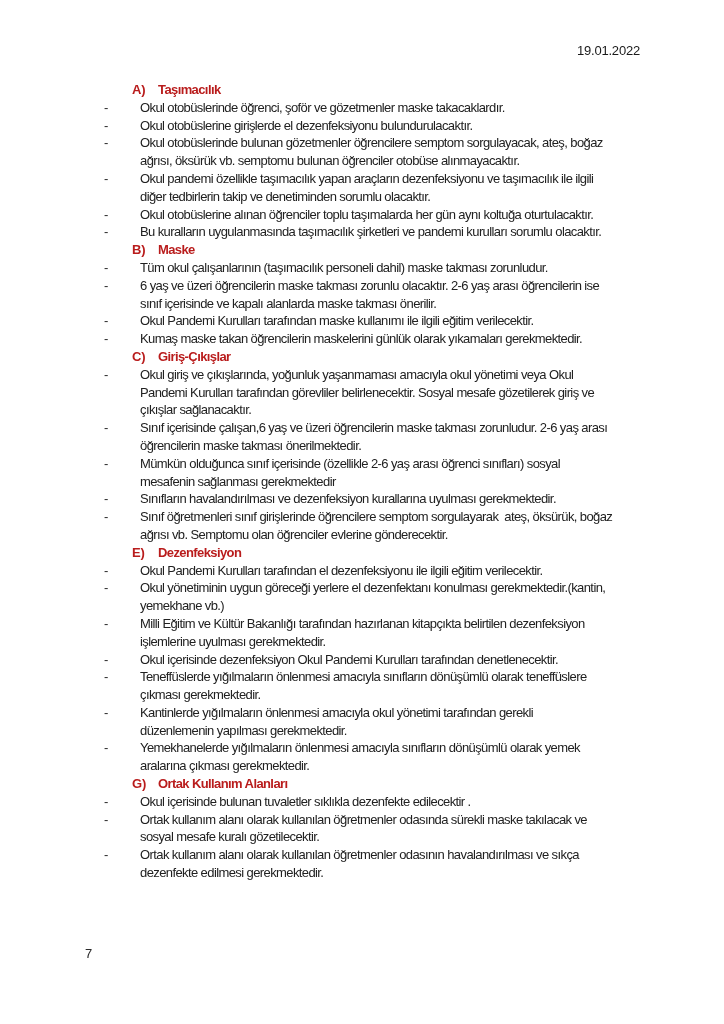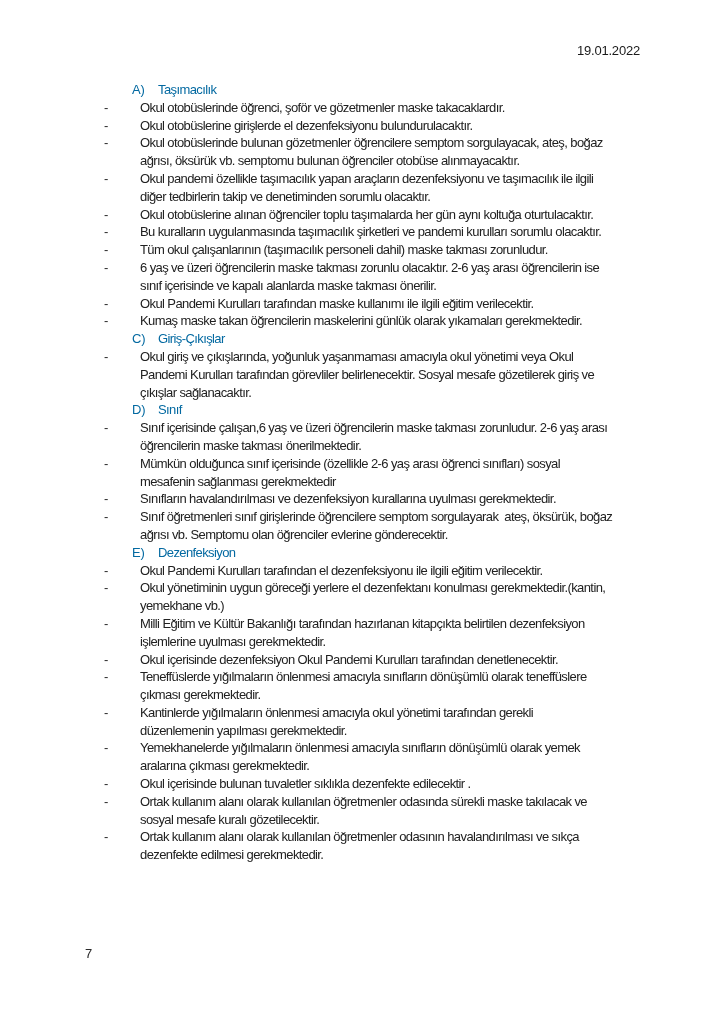--- a/index.html
+++ b/index.html
@@ -28,22 +28,22 @@
     position: absolute;
     top: 81px;
     left: 140px;
     width: 500px;
     font-size: 13px;
     line-height: 17.8px;
     letter-spacing: -0.6px;
   }
   .heading {
     margin-left: -8px;
-    font-weight: normal;
-    color: #0369a1;
+    font-weight: bold;
+    color: #b91c1c;
     white-space: pre;
   }
   .hlabel {
     display: inline-block;
     width: 26px;
     letter-spacing: -0.2px;
   }
   .item {
     position: relative;
   }
@@ -91,20 +91,21 @@
 diğer tedbirlerin takip ve denetiminden sorumlu olacaktır.</span>
       </div>
       <div class="item">
         <span class="dash">-</span>
         <span class="itext">Okul otobüslerine alınan öğrenciler toplu taşımalarda her gün aynı koltuğa oturtulacaktır.</span>
       </div>
       <div class="item">
         <span class="dash">-</span>
         <span class="itext">Bu kuralların uygulanmasında taşımacılık şirketleri ve pandemi kurulları sorumlu olacaktır.</span>
       </div>
+      <div class="heading"><span class="hlabel">B)</span><span class="htitle">Maske</span></div>
       <div class="item">
         <span class="dash">-</span>
         <span class="itext">Tüm okul çalışanlarının (taşımacılık personeli dahil) maske takması zorunludur.</span>
       </div>
       <div class="item">
         <span class="dash">-</span>
         <span class="itext">6 yaş ve üzeri öğrencilerin maske takması zorunlu olacaktır. 2-6 yaş arası öğrencilerin ise
 sınıf içerisinde ve kapalı alanlarda maske takması önerilir.</span>
       </div>
       <div class="item">
@@ -115,21 +116,20 @@
         <span class="dash">-</span>
         <span class="itext">Kumaş maske takan öğrencilerin maskelerini günlük olarak yıkamaları gerekmektedir.</span>
       </div>
       <div class="heading"><span class="hlabel">C)</span><span class="htitle">Giriş-Çıkışlar</span></div>
       <div class="item">
         <span class="dash">-</span>
         <span class="itext">Okul giriş ve çıkışlarında, yoğunluk yaşanmaması amacıyla okul yönetimi veya Okul
 Pandemi Kurulları tarafından görevliler belirlenecektir. Sosyal mesafe gözetilerek giriş ve
 çıkışlar sağlanacaktır.</span>
       </div>
-      <div class="heading"><span class="hlabel">D)</span><span class="htitle">Sınıf</span></div>
       <div class="item">
         <span class="dash">-</span>
         <span class="itext">Sınıf içerisinde çalışan,6 yaş ve üzeri öğrencilerin maske takması zorunludur. 2-6 yaş arası
 öğrencilerin maske takması önerilmektedir.</span>
       </div>
       <div class="item">
         <span class="dash">-</span>
         <span class="itext">Mümkün olduğunca sınıf içerisinde (özellikle 2-6 yaş arası öğrenci sınıfları) sosyal
 mesafenin sağlanması gerekmektedir</span>
       </div>
@@ -169,20 +169,21 @@
       <div class="item">
         <span class="dash">-</span>
         <span class="itext">Kantinlerde yığılmaların önlenmesi amacıyla okul yönetimi tarafından gerekli
 düzenlemenin yapılması gerekmektedir.</span>
       </div>
       <div class="item">
         <span class="dash">-</span>
         <span class="itext">Yemekhanelerde yığılmaların önlenmesi amacıyla sınıfların dönüşümlü olarak yemek
 aralarına çıkması gerekmektedir.</span>
       </div>
+      <div class="heading"><span class="hlabel">G)</span><span class="htitle">Ortak Kullanım Alanları</span></div>
       <div class="item">
         <span class="dash">-</span>
         <span class="itext">Okul içerisinde bulunan tuvaletler sıklıkla dezenfekte edilecektir .</span>
       </div>
       <div class="item">
         <span class="dash">-</span>
         <span class="itext">Ortak kullanım alanı olarak kullanılan öğretmenler odasında sürekli maske takılacak ve
 sosyal mesafe kuralı gözetilecektir.</span>
       </div>
       <div class="item">

